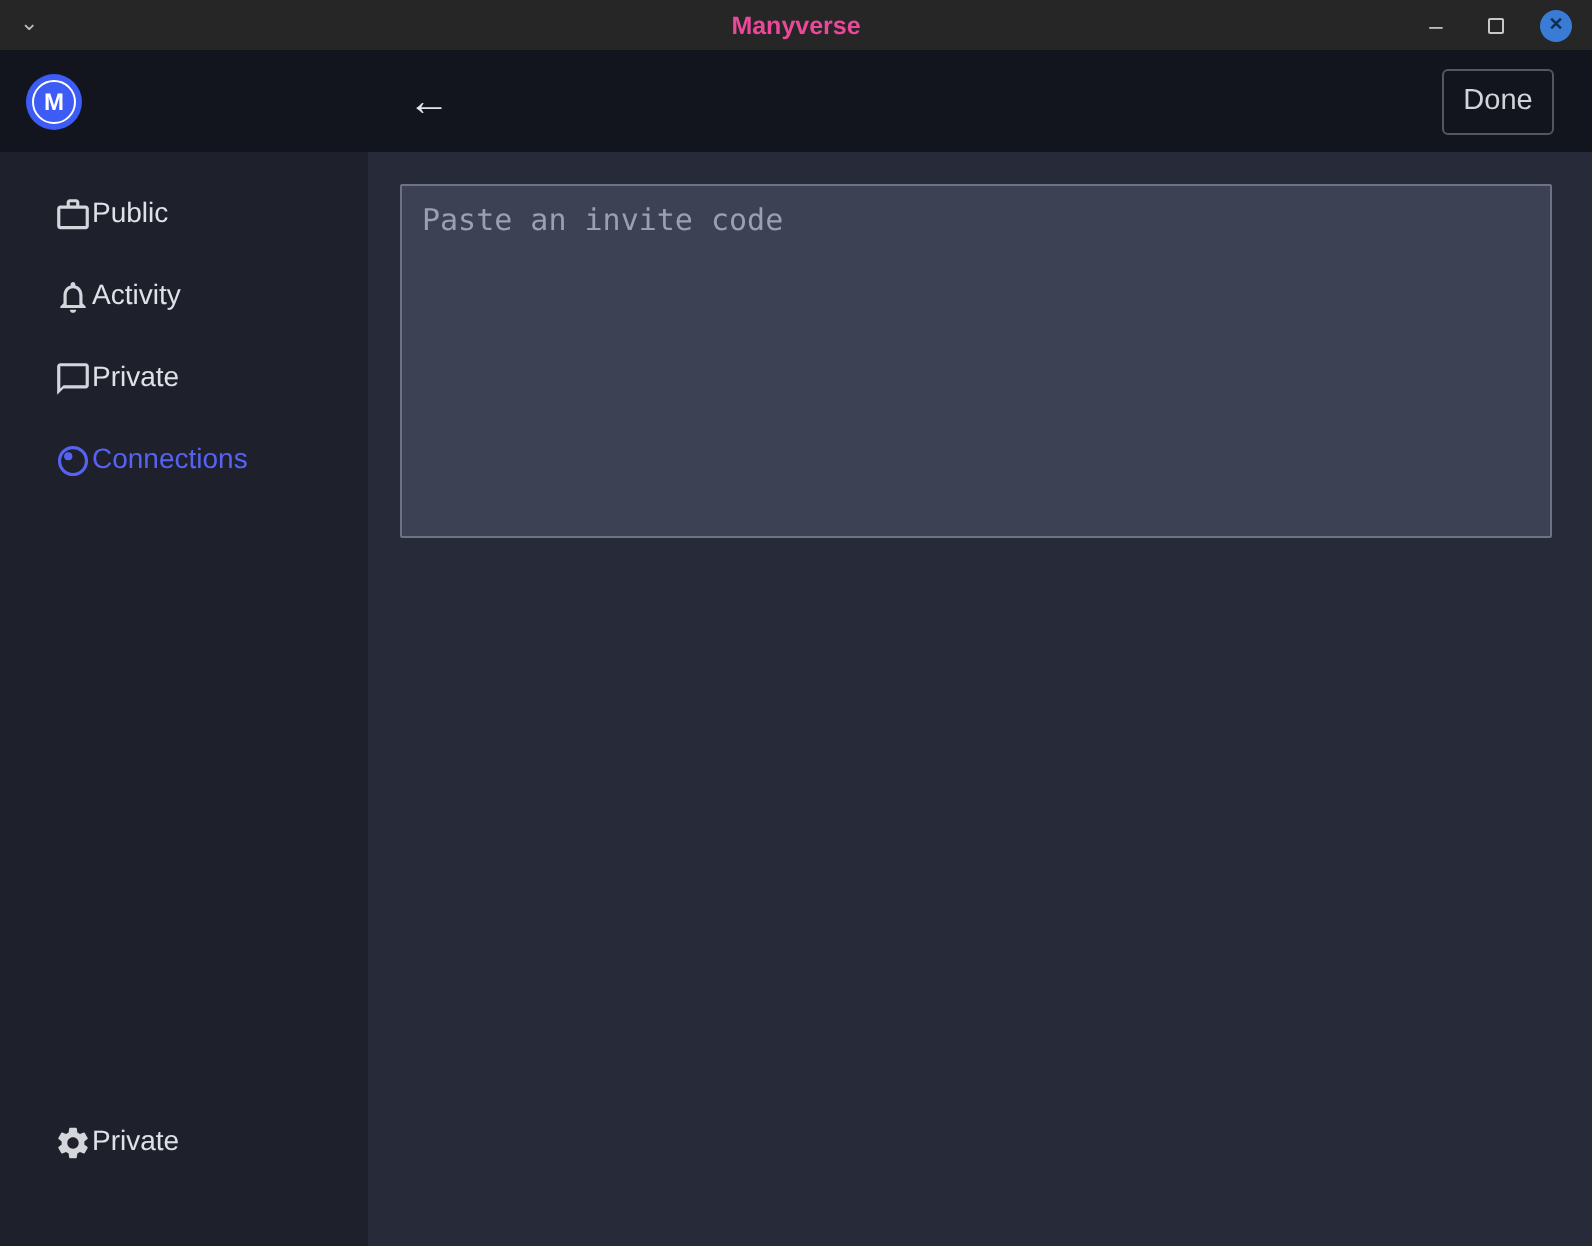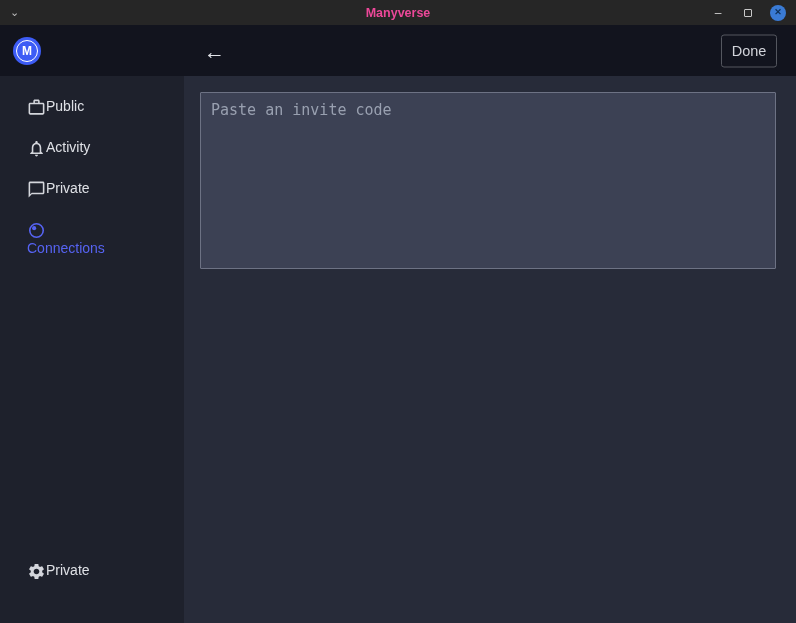--- a/index.html
+++ b/index.html
@@ -103,21 +103,21 @@
     height:41px;display:flex;
     padding-left:27px;
     color:#dfe1e6;font-size:14px;
     cursor:default;
   }
   .nav-item .ico{
     width:19px;height:19px;display:flex;align-items:center;justify-content:center;
     color:#d4d6dc;flex:0 0 19px;
   }
   .nav-item svg{width:19px;height:19px;display:block;}
-  .nav-item.active{color:var(--accent);flex-direction:column;}
+  .nav-item.active{color:var(--accent);}
   .nav-item.active .ico{color:var(--accent);}
   .sidebar-spacer{flex:1;}
 
   .content{
     flex:1;background:var(--main-bg);
     padding:16px 20px 0 16px;
   }
   .invite-input{
     width:576px;height:177px;
     background:var(--textarea-bg);

